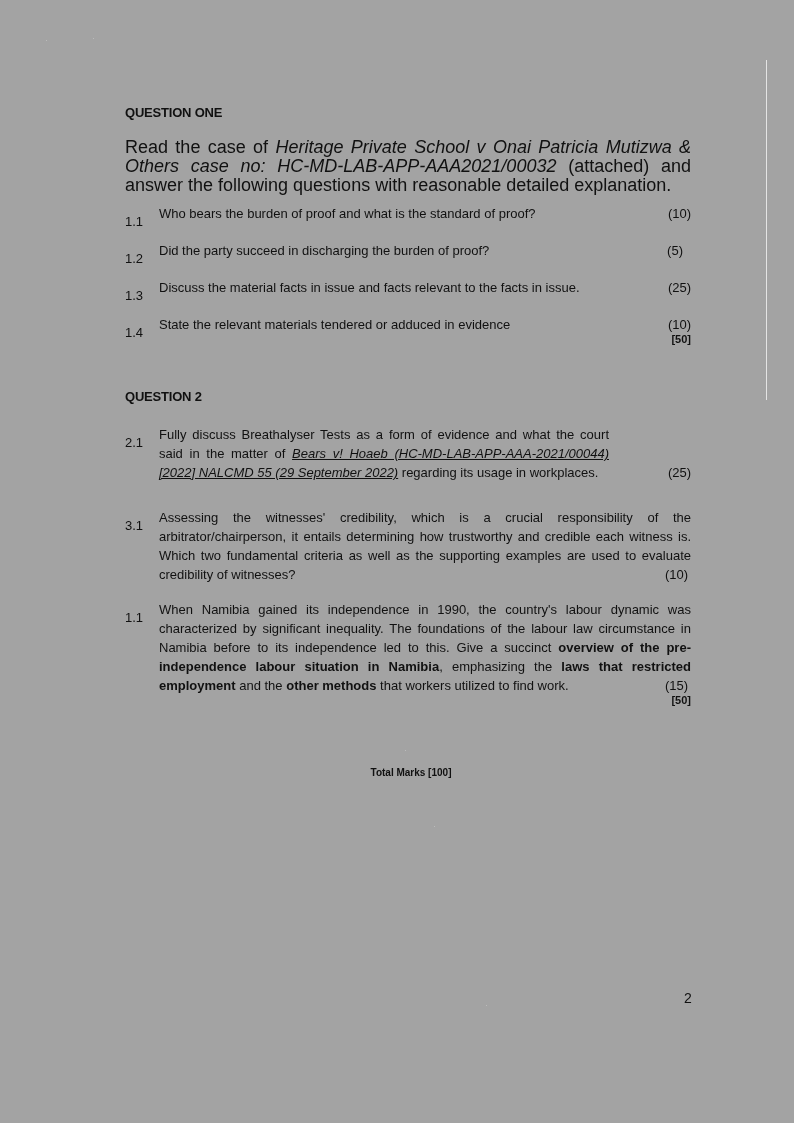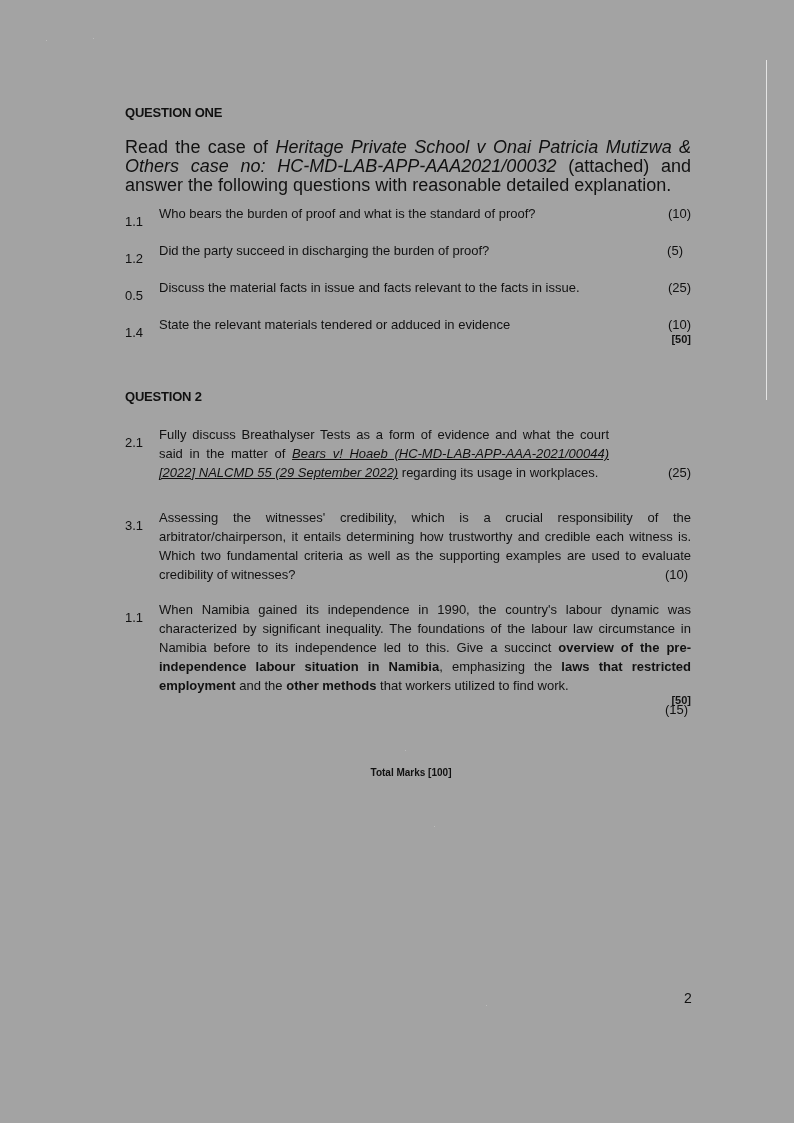--- a/index.html
+++ b/index.html
@@ -120,21 +120,21 @@
     <span class="marks">(10)</span>
   </div>
 
   <div class="qrow" style="top:241px;height:19px;">
     <span class="qnum">1.2</span>
     <span class="qtext">Did the party succeed in discharging the burden of proof?</span>
     <span class="marks" style="right:8px;">(5)</span>
   </div>
 
   <div class="qrow" style="top:278px;height:19px;">
-    <span class="qnum">0.5</span>
+    <span class="qnum">1.3</span>
     <span class="qtext">Discuss the material facts in issue and facts relevant to the facts in issue.</span>
     <span class="marks">(25)</span>
   </div>
 
   <div class="qrow" style="top:315px;height:19px;">
     <span class="qnum">1.4</span>
     <span class="qtext">State the relevant materials tendered or adduced in evidence</span>
     <span class="marks">(10)</span>
   </div>
 
@@ -150,21 +150,21 @@
 
   <div class="qrow" style="top:508px;height:76px;">
     <span class="qnum">3.1</span>
     <span class="qtext">Assessing the witnesses' credibility, which is a crucial responsibility of the arbitrator/chairperson, it entails determining how trustworthy and credible each witness is. Which two fundamental criteria as well as the supporting examples are used to evaluate credibility of witnesses?</span>
     <span class="marks" style="top:57px;right:3px;">(10)</span>
   </div>
 
   <div class="qrow" style="top:600px;height:95px;">
     <span class="qnum">1.1</span>
     <span class="qtext"><span>When Namibia gained its independence in 1990, the country's labour dynamic was characterized by significant inequality. The foundations of the labour law circumstance in Namibia before to its independence led to this. Give a succinct </span><span class="bold">overview of the pre-independence labour situation in Namibia</span><span>, emphasizing the </span><span class="bold">laws that restricted employment</span><span> and the </span><span class="bold">other methods</span><span> that workers utilized to find work.</span></span>
-    <span class="marks" style="top:76px;right:3px;margin-top:24px;">(15)</span>
+    <span class="marks" style="top:76px;right:3px;">(15)</span>
   </div>
 
   <div class="total-marks-section" style="top:694px;">[50]</div>
 
   <div class="total" style="top:767px;">Total Marks [100]</div>
 
   <div class="page-number">2</div>
 </div>
 
 </body></html>

